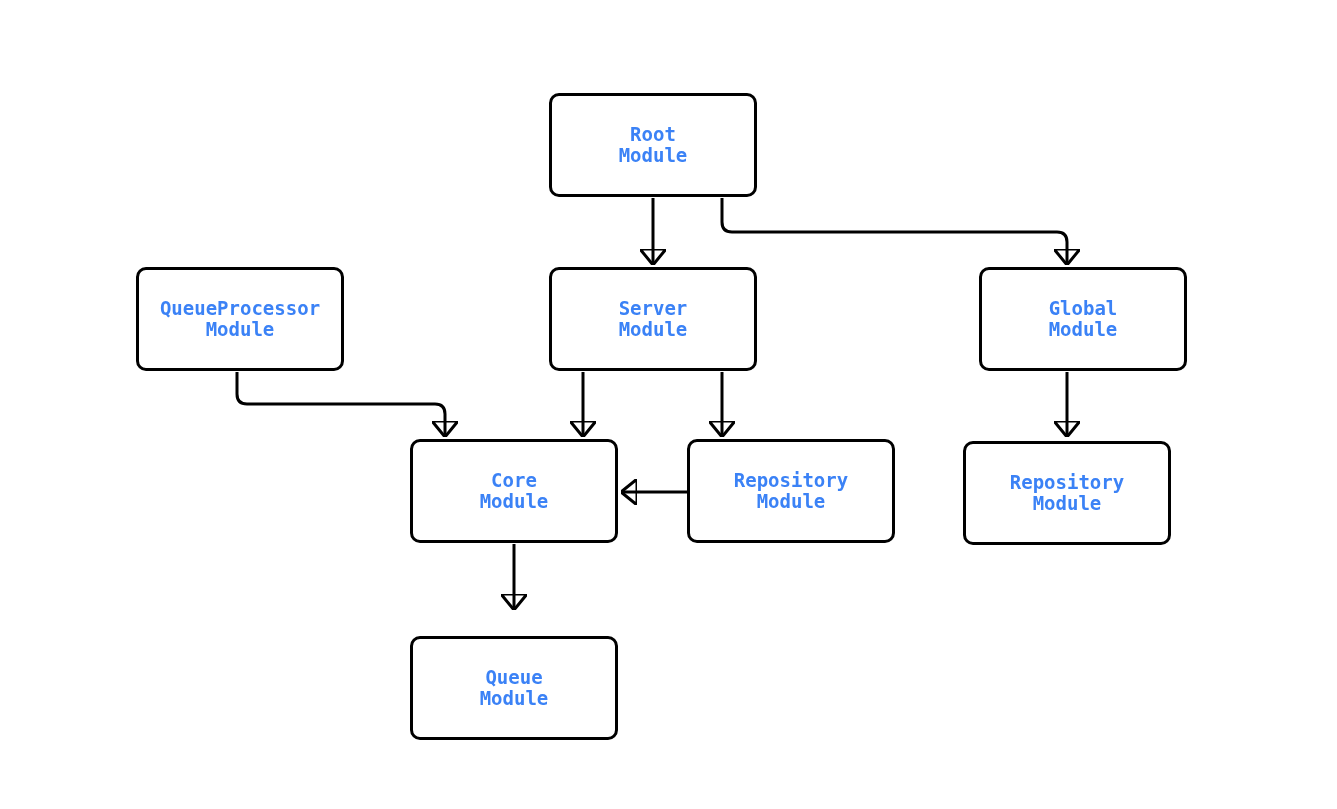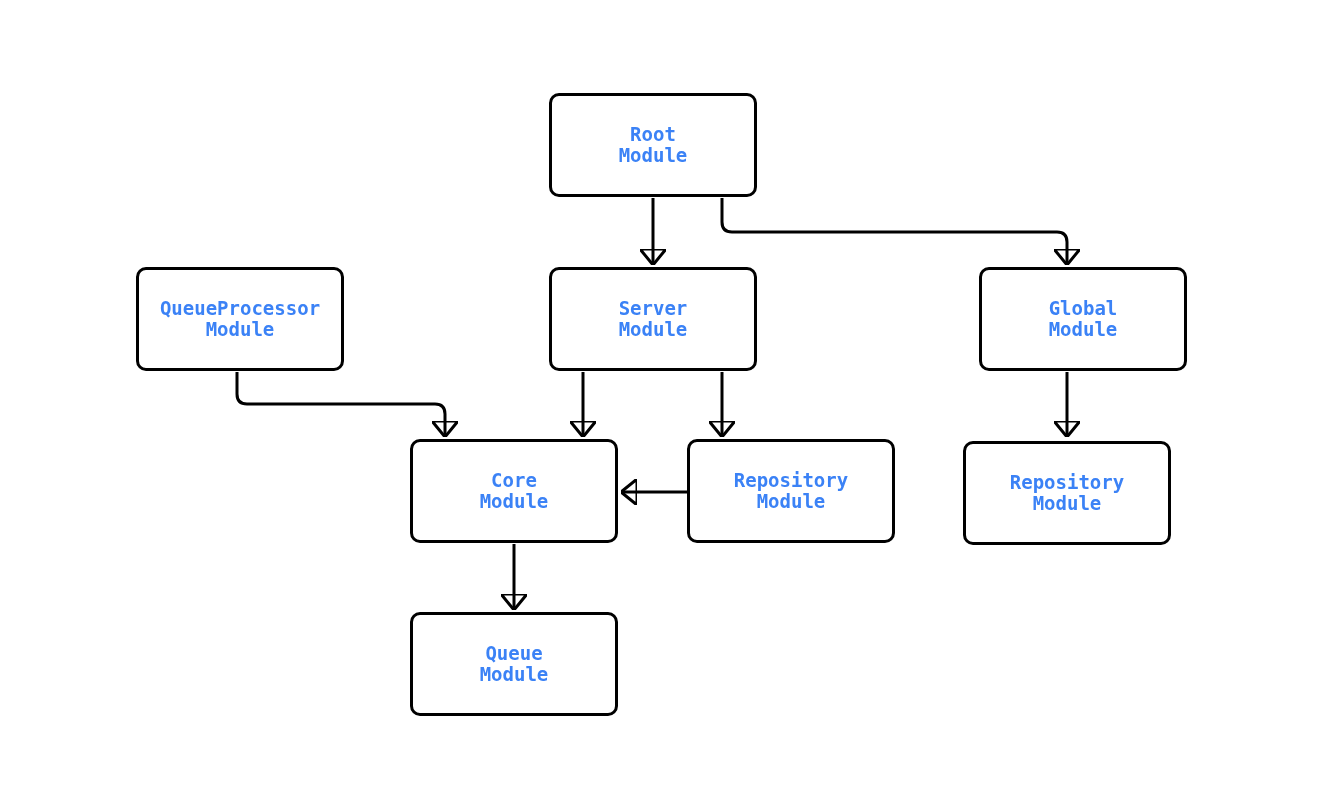--- a/index.html
+++ b/index.html
@@ -49,21 +49,21 @@
     letter-spacing: 0px;
   }
   
   .node-root          { left: 549px;  top: 93px;  }
   .node-queueprocessor{ left: 136px;  top: 267px; }
   .node-server        { left: 549px;  top: 267px; }
   .node-global        { left: 963px;  top: 267px; margin-left: 16px; }
   .node-core          { left: 410px;  top: 439px; }
   .node-endpoints     { left: 687px;  top: 439px; }
   .node-repository    { left: 963px;  top: 441px; }
-  .node-queue         { left: 410px;  top: 612px; }
+  .node-queue         { left: 410px;  top: 636px; }
 </style>
 </head>
 <body>
 
 <div class="canvas">
 
   <svg class="edges" viewBox="0 0 1337 809" xmlns="http://www.w3.org/2000/svg">
     <defs>
       <marker id="arrow" markerUnits="userSpaceOnUse" markerWidth="16" markerHeight="26" refX="15" refY="13" orient="auto">
         <path d="M0,0 L16,13 L0,26 Z" fill="#000000" stroke="none"></path>

